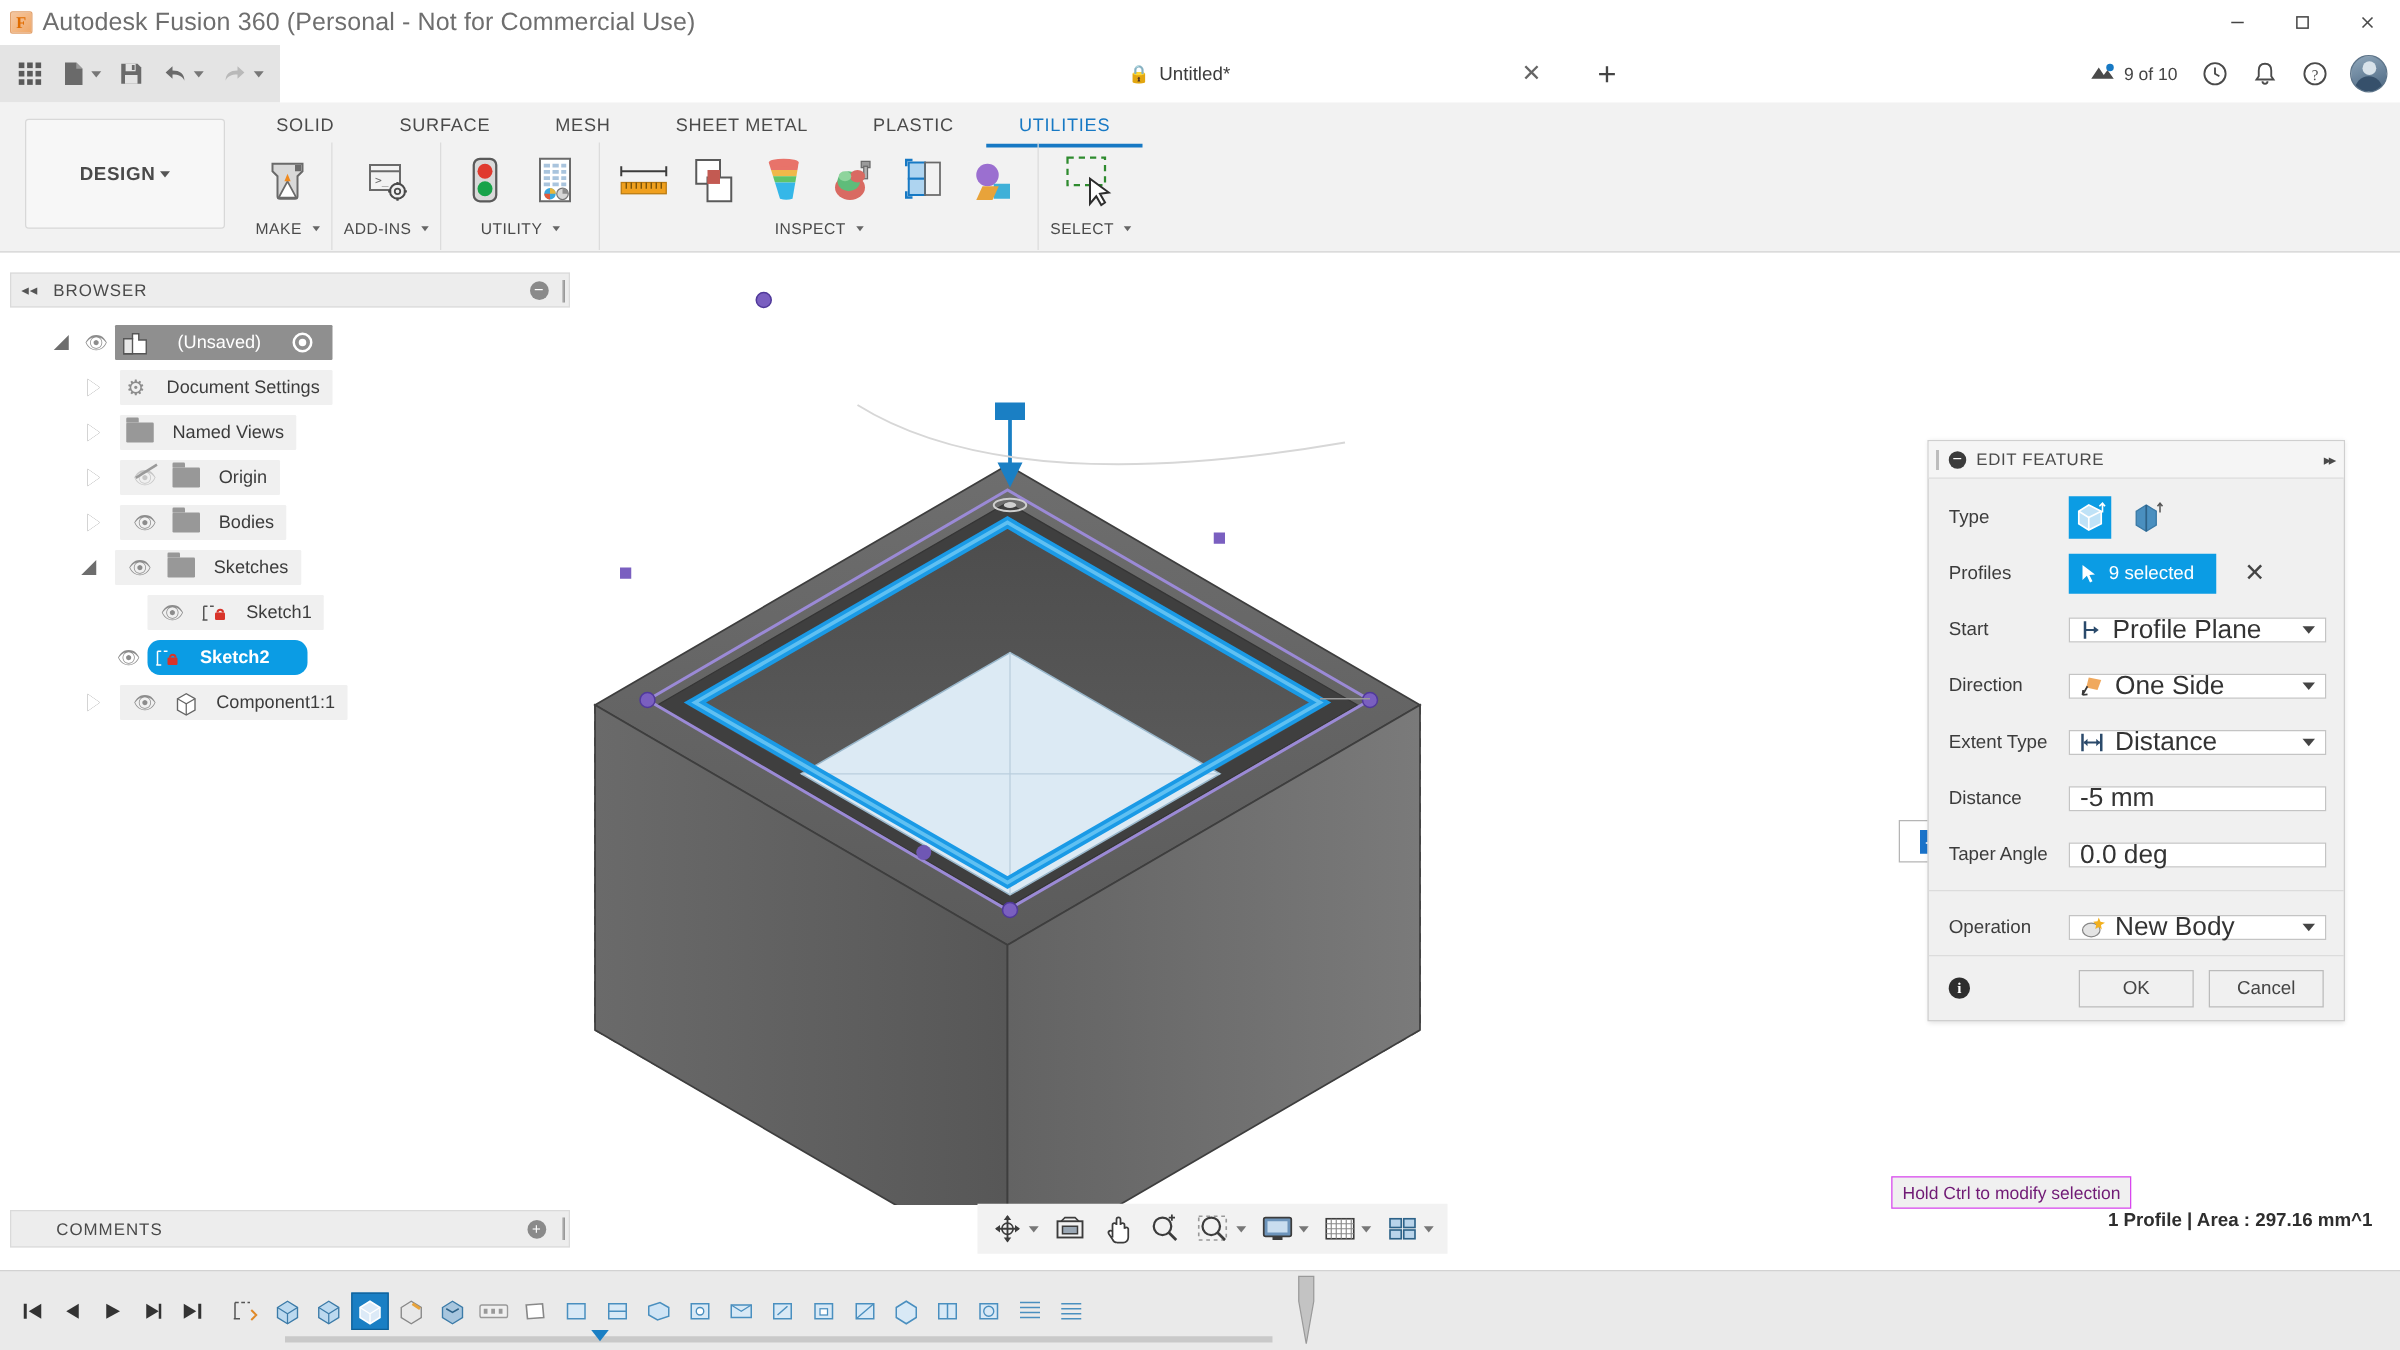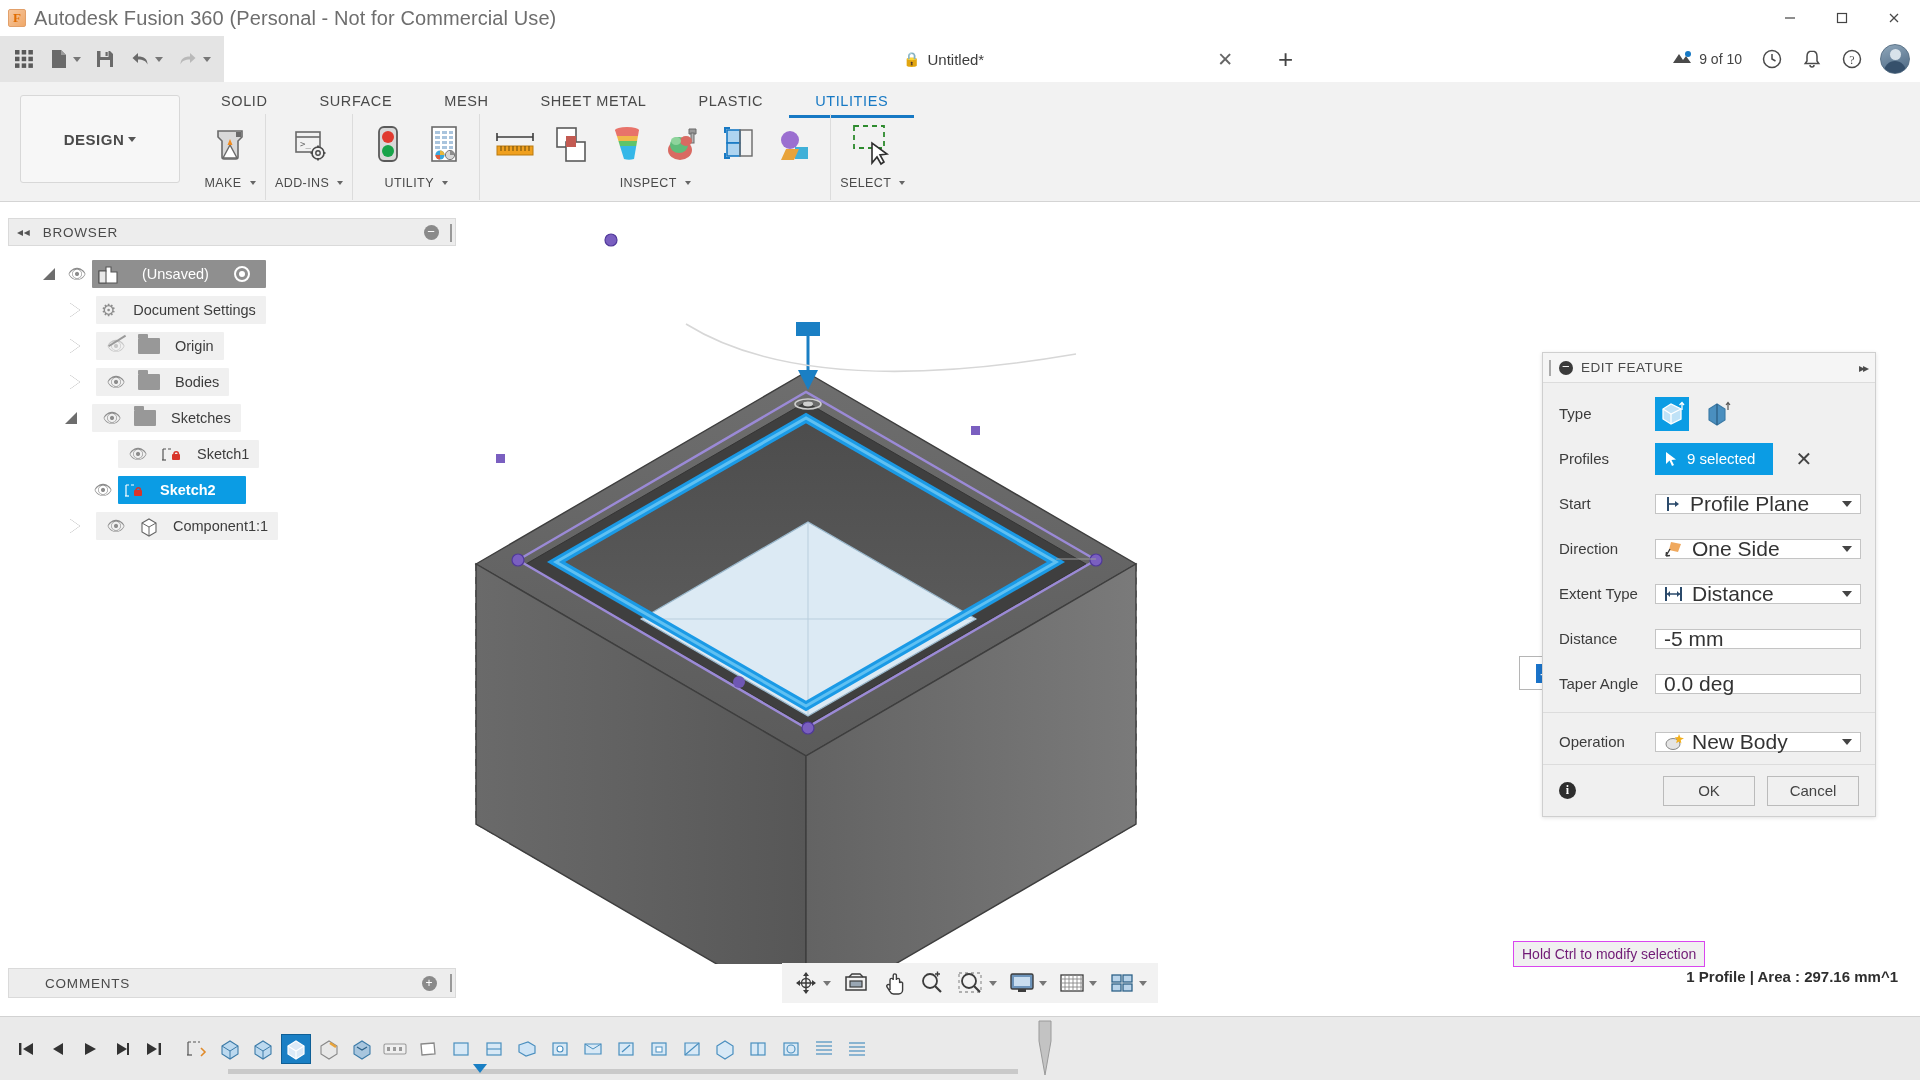--- a/index.html
+++ b/index.html
@@ -597,20 +597,29 @@
     <div class="node" style="padding-left:48px;">
       <span class="twisty">
           <span class="tri-r"></span>
         </span>
       <span class="nodebody" style="margin-left:8px;">
         <span class="gear-ico">⚙</span>
         <span class="lbl" style="margin-left:10px;">Document Settings</span>
       </span>
     </div>
 
+    <div class="node" style="padding-left:48px;">
+      <span class="twisty">
+          <span class="tri-r"></span>
+        </span>
+      <span class="nodebody" style="margin-left:8px;">
+        <span class="folder-ico"></span>
+        <span class="lbl" style="margin-left:8px;">Named Views</span>
+      </span>
+    </div>
 
     <div class="node" style="padding-left:48px;">
       <span class="twisty">
           <span class="tri-r"></span>
         </span>
       <span class="nodebody" style="margin-left:8px;">
         <span class="eye" style="color:#c6c6c6;position:relative;">👁
           <span style="position:absolute;left:6px;top:3px;width:20px;height:1.6px;background:#9a9a9a;transform:rotate(-32deg);"></span>
         </span>
         <span class="folder-ico"></span>
@@ -651,21 +660,21 @@
             <rect x="12" y="8" width="8" height="6" rx="1" fill="#d8342a"></rect>
             <path d="M14 8 a2.2 2.2 0 0 1 4.4 0" fill="none" stroke="#d8342a" stroke-width="1.6"></path>
           </svg>
         </span>
         <span class="lbl" style="margin-left:8px;">Sketch1</span>
       </span>
     </div>
 
     <div class="node" style="padding-left:104px;">
       <span class="eye" style="margin-left:-30px;">👁</span>
-      <span class="nodebody sel" style="padding-right:30px;">
+      <span class="nodebody sel" style="padding-right:30px;border-radius:10px;">
         <span class="sketch-ico">
           <svg width="24" height="18" viewBox="0 0 24 18">
             <path d="M3 3 h9" stroke="#fff" stroke-width="1.2" stroke-dasharray="3,2"></path>
             <path d="M3 3 V14" stroke="#fff" stroke-width="1.2"></path>
             <path d="M2 14 h4" stroke="#fff" stroke-width="1.2"></path>
             <rect x="11" y="8" width="8" height="6" rx="1" fill="#d8342a"></rect>
             <path d="M13 8 a2.2 2.2 0 0 1 4.4 0" fill="none" stroke="#d8342a" stroke-width="1.6"></path>
           </svg>
         </span>
         <span class="lbl" style="margin-left:8px;font-weight:bold;">Sketch2</span>

